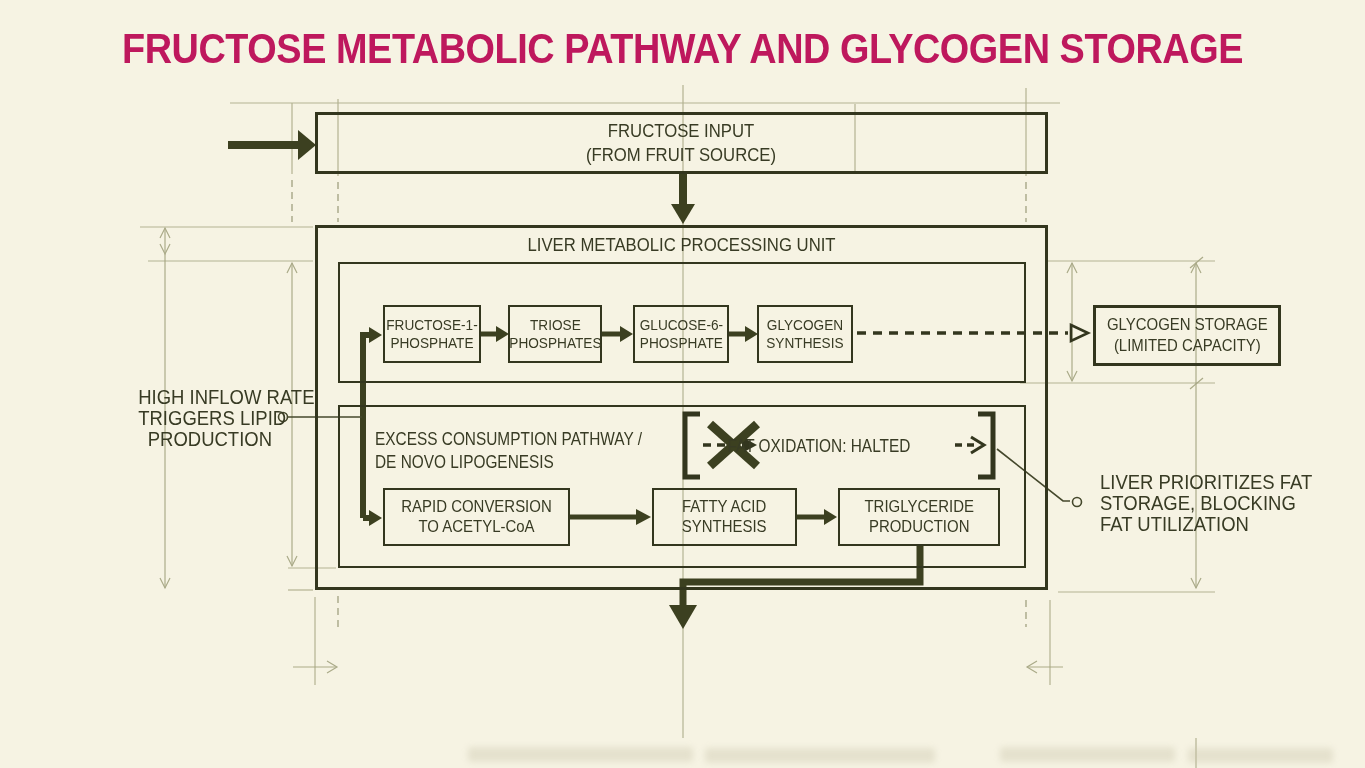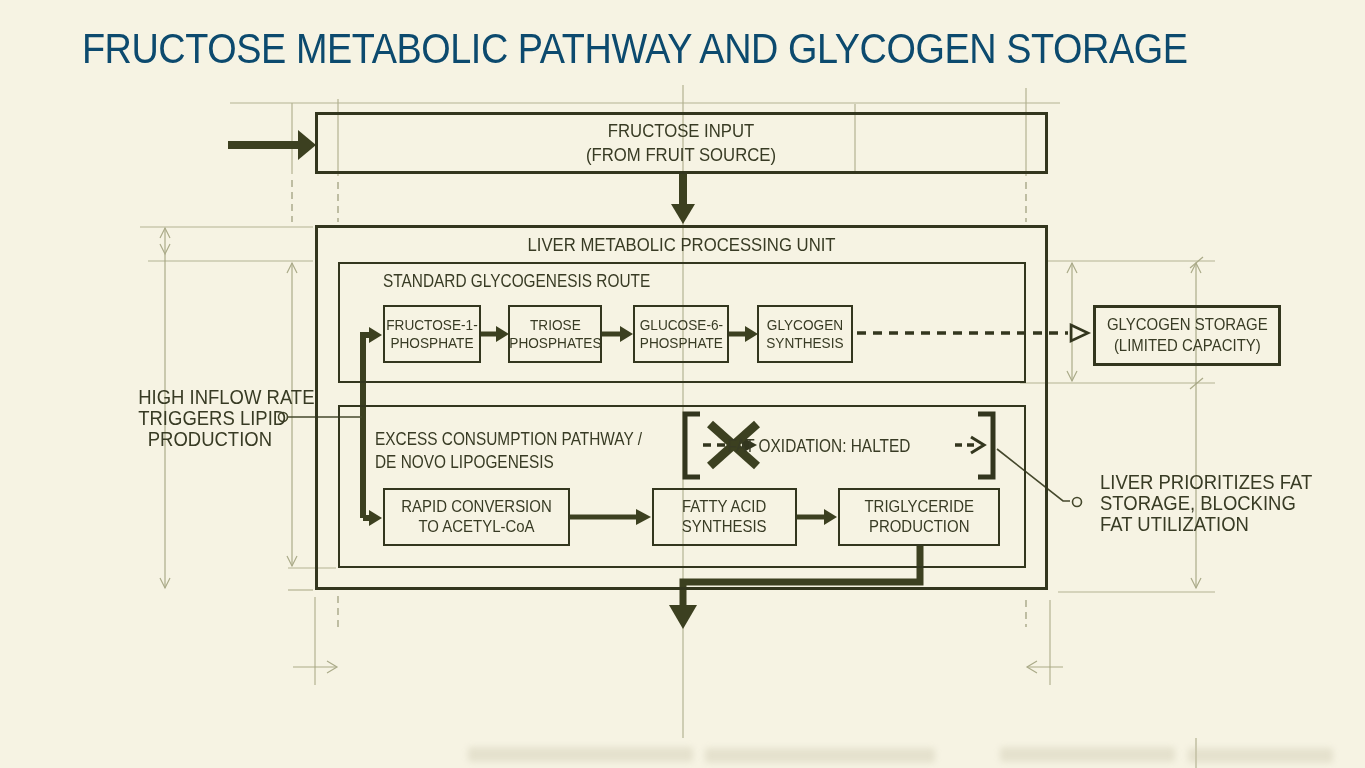--- a/index.html
+++ b/index.html
@@ -8,22 +8,22 @@
     background:#f6f3e3;
     font-family:"Liberation Sans",sans-serif;
     color:#383b24;
   }
   .abs{position:absolute;}
   svg.underlay{position:absolute;left:0;top:0;width:1365px;height:768px;}
   .cond{display:block;transform:scaleX(.88);transform-origin:50% 50%;white-space:nowrap;}
   .cond-l{display:block;transform:scaleX(.88);transform-origin:0 50%;white-space:nowrap;}
   .cond-r{display:block;transform:scaleX(.88);transform-origin:100% 50%;white-space:nowrap;}
   .title{
-    left:0;right:0;top:24px;text-align:left;
-    font-size:43px;font-weight:400;letter-spacing:-.5px;color:#0c4a6e;
+    left:0;right:0;top:24px;text-align:center;
+    font-size:43px;font-weight:700;letter-spacing:-.5px;color:#be185d;
   }
   .box{border:3px solid #33361e;box-sizing:border-box;display:flex;align-items:center;justify-content:center;text-align:center;}
   .box-thin{border-width:2px;}
   .step{border-width:2.5px;font-size:15.5px;line-height:1.18;font-weight:400;}
   .lbl{font-size:19px;line-height:1.25;}
   .lbl2{font-size:17px;line-height:1.2;}
   .seclabel{font-size:17.5px;font-weight:400;}
   .ann{font-size:21px;line-height:21px;}
   .ghost{position:absolute;height:15px;background:#c6c1a6;opacity:.35;filter:blur(3px);border-radius:3px;}
 </style>
@@ -160,23 +160,20 @@
       <span class="cond">(FROM FRUIT SOURCE)</span>
     </div>
   </div>
 
   <div class="abs box" style="left:315px;top:225px;width:733px;height:365px;border-width:3.5px;background:transparent;"></div>
   <div class="abs lbl" style="left:315px;top:233px;width:733px;text-align:center;">
     <span class="cond">LIVER METABOLIC PROCESSING UNIT</span>
   </div>
 
   <div class="abs box box-thin" style="left:338px;top:262px;width:688px;height:121px;"></div>
-  <div class="abs seclabel" style="left:383px;top:271px;">
-    <span class="cond-l">STANDARD GLYCOGENESIS ROUTE</span>
-  </div>
 
   <div class="abs box step" style="left:383px;top:305px;width:98px;height:58px;">
     <div>
         <span class="cond">FRUCTOSE-1-</span>
          <span class="cond">PHOSPHATE</span>
       </div>
   </div>
   <div class="abs box step" style="left:508px;top:305px;width:94px;height:58px;">
     <div>
         <span class="cond">TRIOSE</span>

